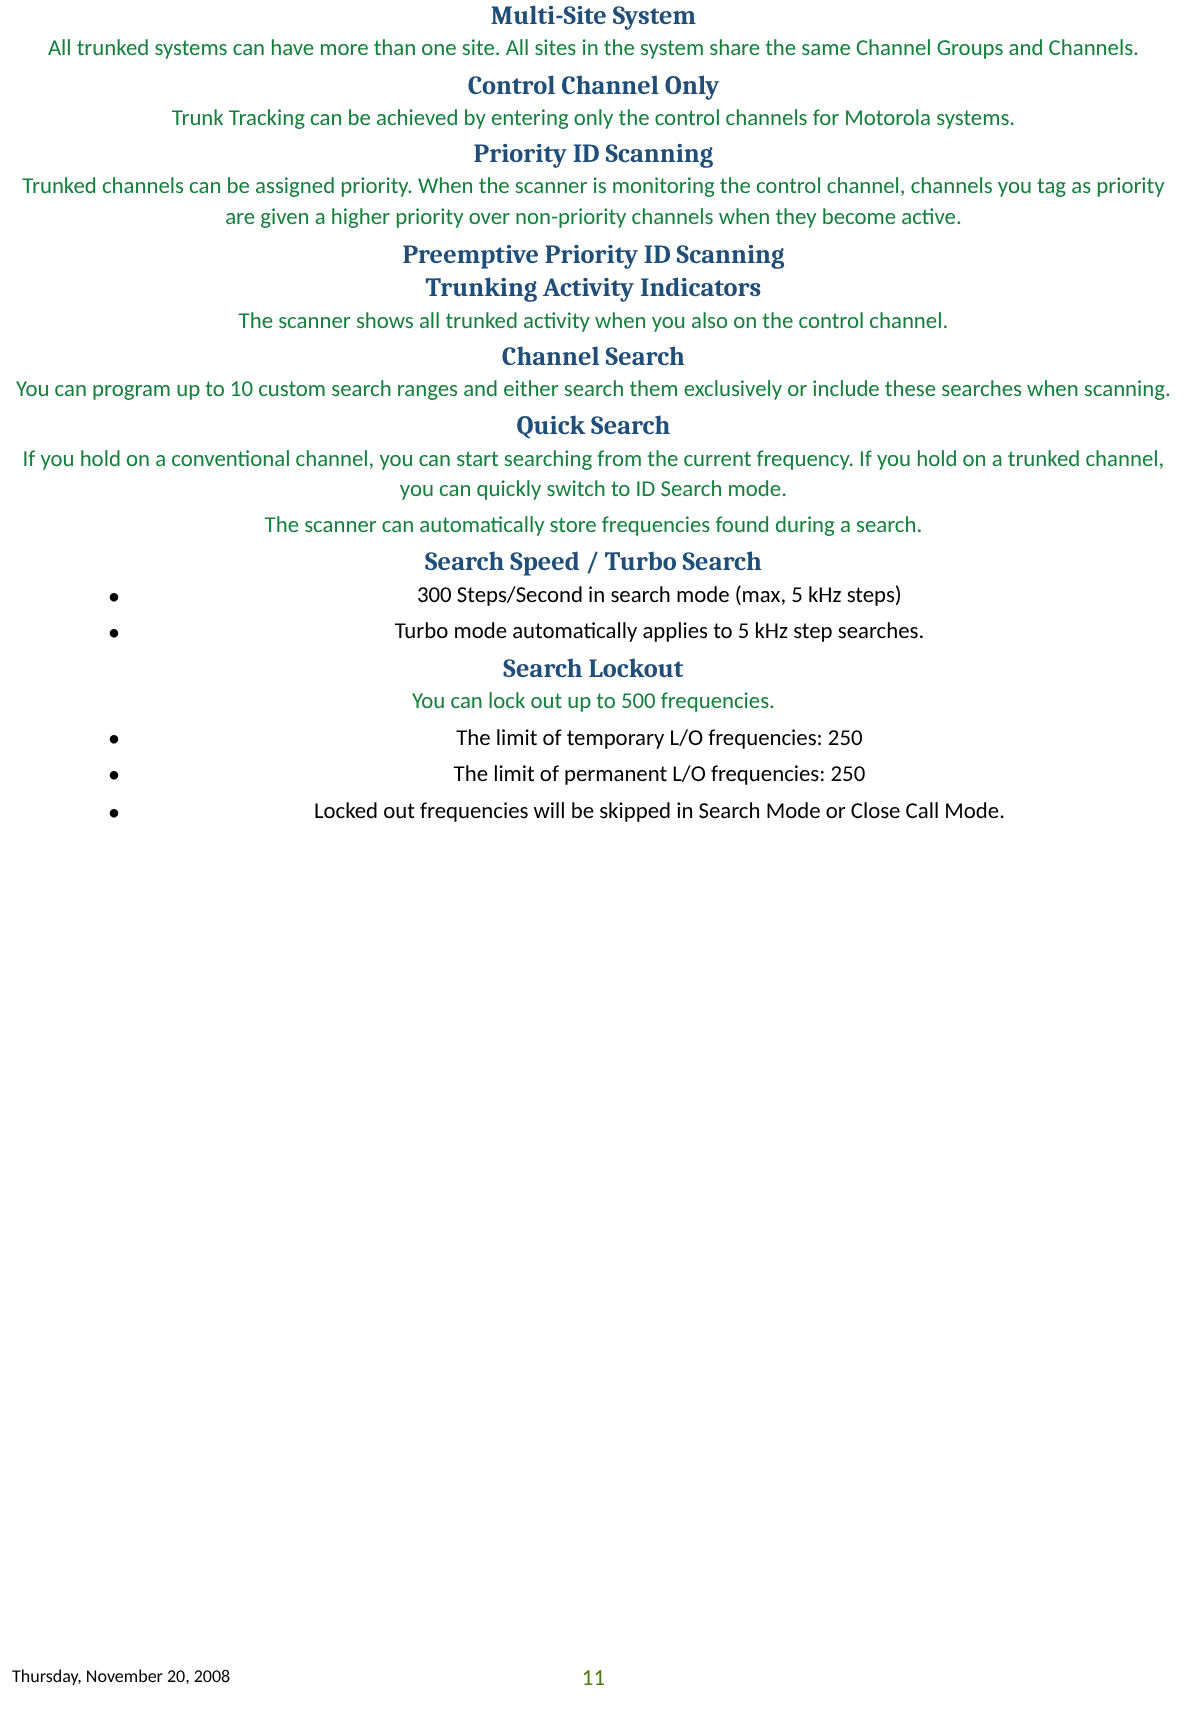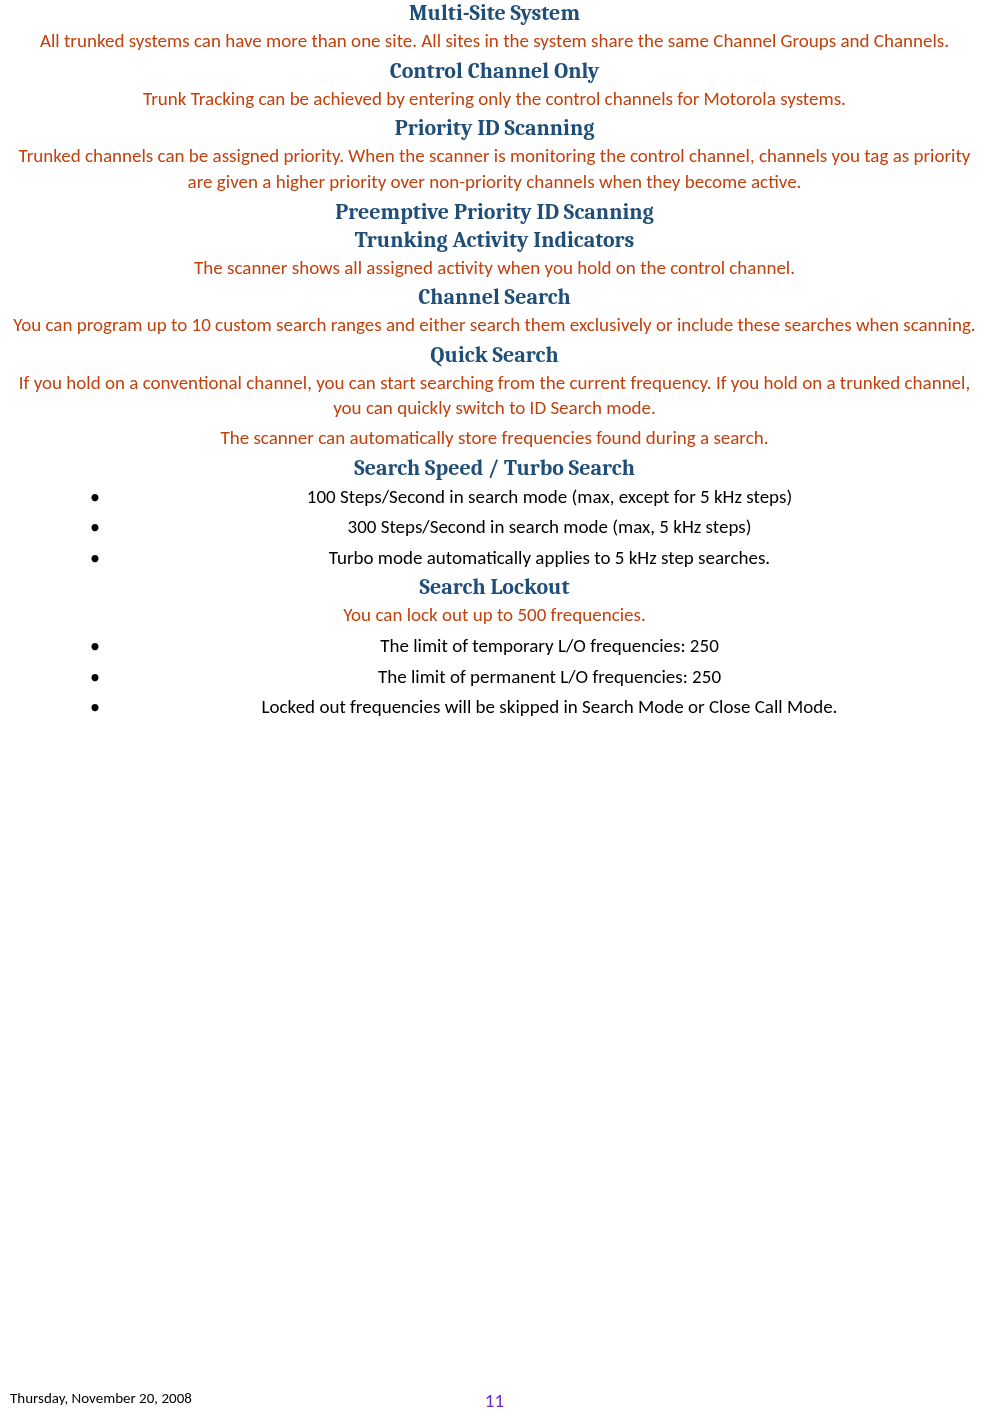--- a/index.html
+++ b/index.html
@@ -24,21 +24,21 @@
       color: #1f4e79;
       font-size: 22px;
       font-weight: bold;
       margin-bottom: 2px;
     }
     h2.first {
       margin-top: 0;
     }
     p {
       font-size: 19px;
-      color: #c2410c;
+      color: #15803d;
       line-height: 1.35;
       margin-bottom: 4px;
     }
     ul {
       list-style: none;
       padding-left: 110px;
     }
     ul li {
       font-size: 19px;
       color: #000;
@@ -51,63 +51,63 @@
       position: absolute;
       left: -30px;
       font-size: 20px;
     }
     .footer {
       position: absolute;
       bottom: 18px;
       left: 10px;
       right: 10px;
       display: flex;
+      align-items: center;
     }
     .footer-date {
       font-size: 15px;
       color: #000;
     }
     .footer-page {
       position: absolute;
       left: 50%;
       transform: translateX(-50%);
       font-size: 19px;
-      color: #6d28d9;
+      color: #4d7c0f;
     }
   </style>
 </head>
 <body>
 
 <div class="content">
 
   <h2 class="first">Multi-Site System</h2>
   <p>All trunked systems can have more than one site. All sites in the system share the same Channel Groups and Channels.</p>
 
   <h2>Control Channel Only</h2>
   <p>Trunk Tracking can be achieved by entering only the control channels for Motorola systems.</p>
 
   <h2>Priority ID Scanning</h2>
   <p>Trunked channels can be assigned priority. When the scanner is monitoring the control channel, channels you tag as priority are given a higher priority over non-priority channels when they become active.</p>
 
   <h2>Preemptive Priority ID Scanning</h2>
 
   <h2>Trunking Activity Indicators</h2>
-  <p>The scanner shows all assigned activity when you hold on the control channel.</p>
+  <p>The scanner shows all trunked activity when you also on the control channel.</p>
 
   <h2>Channel Search</h2>
   <p>You can program up to 10 custom search ranges and either search them exclusively or include these searches when scanning.</p>
 
   <h2>Quick Search</h2>
   <p>If you hold on a conventional channel, you can start searching from the current frequency. If you hold on a trunked channel, you can quickly switch to ID Search mode.</p>
 
   <p>The scanner can automatically store frequencies found during a search.</p>
 
   <h2>Search Speed / Turbo Search</h2>
   <ul>
-    <li>100 Steps/Second in search mode (max, except   for 5 kHz steps)</li>
     <li>300 Steps/Second in search mode (max, 5 kHz steps)</li>
     <li>Turbo mode automatically applies to 5 kHz step searches.</li>
   </ul>
 
   <h2>Search Lockout</h2>
   <p>You can lock out up to 500 frequencies.</p>
   <ul>
     <li>The limit of temporary L/O frequencies: 250</li>
     <li>The limit of permanent L/O frequencies: 250</li>
     <li>Locked out frequencies will be skipped in Search Mode or Close Call Mode.</li>

